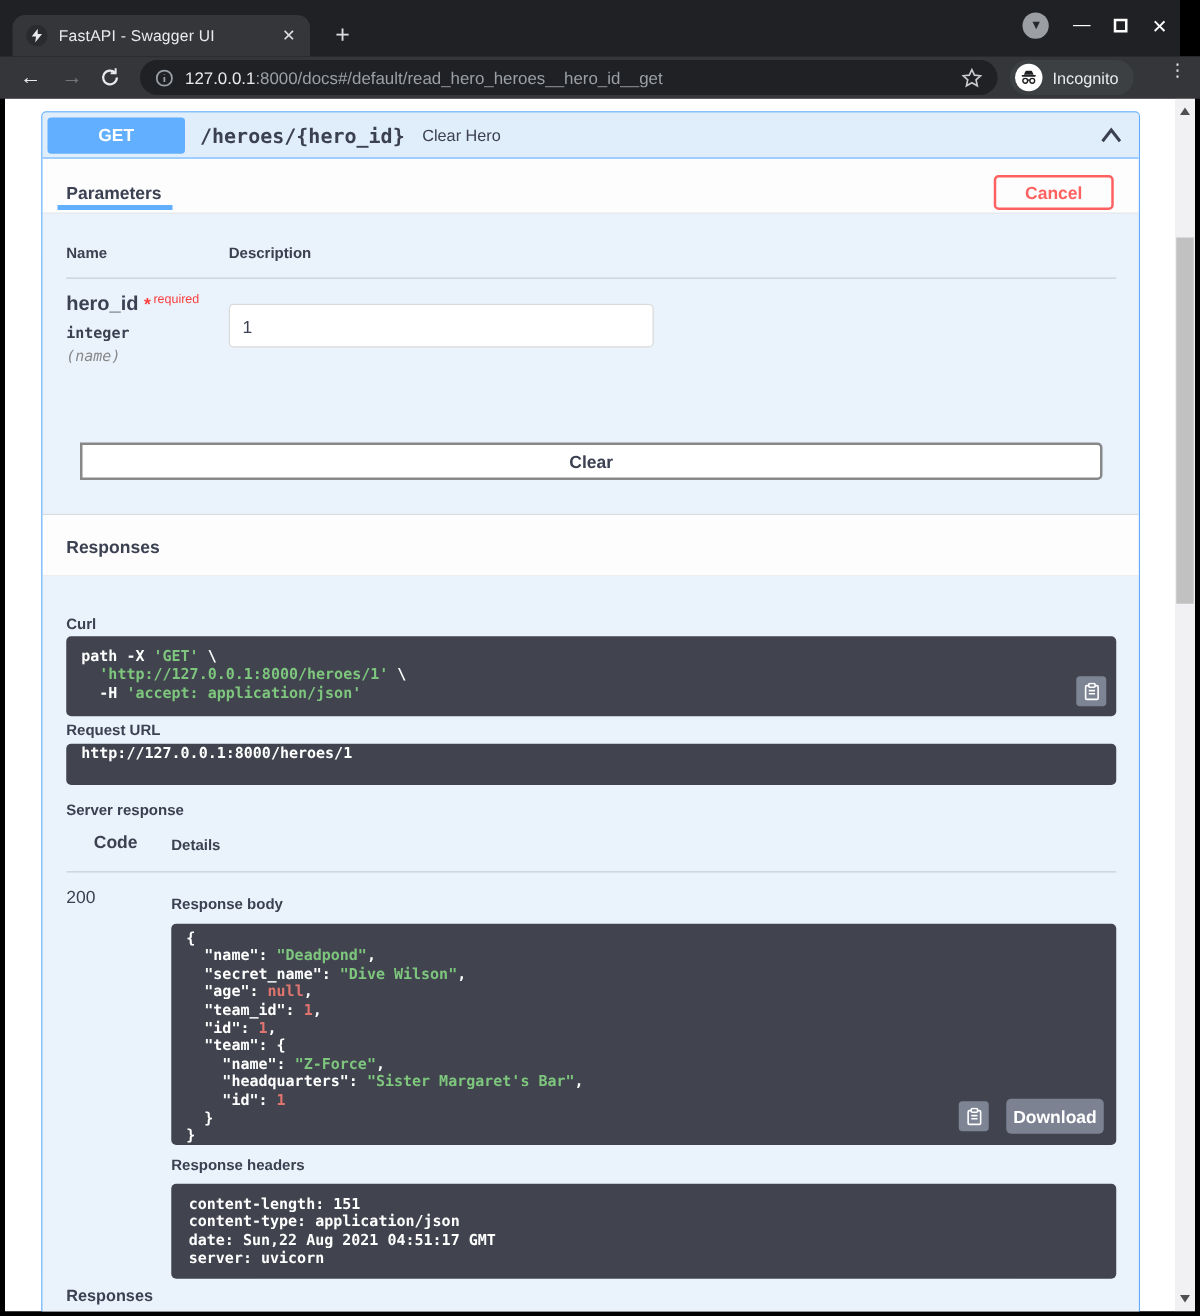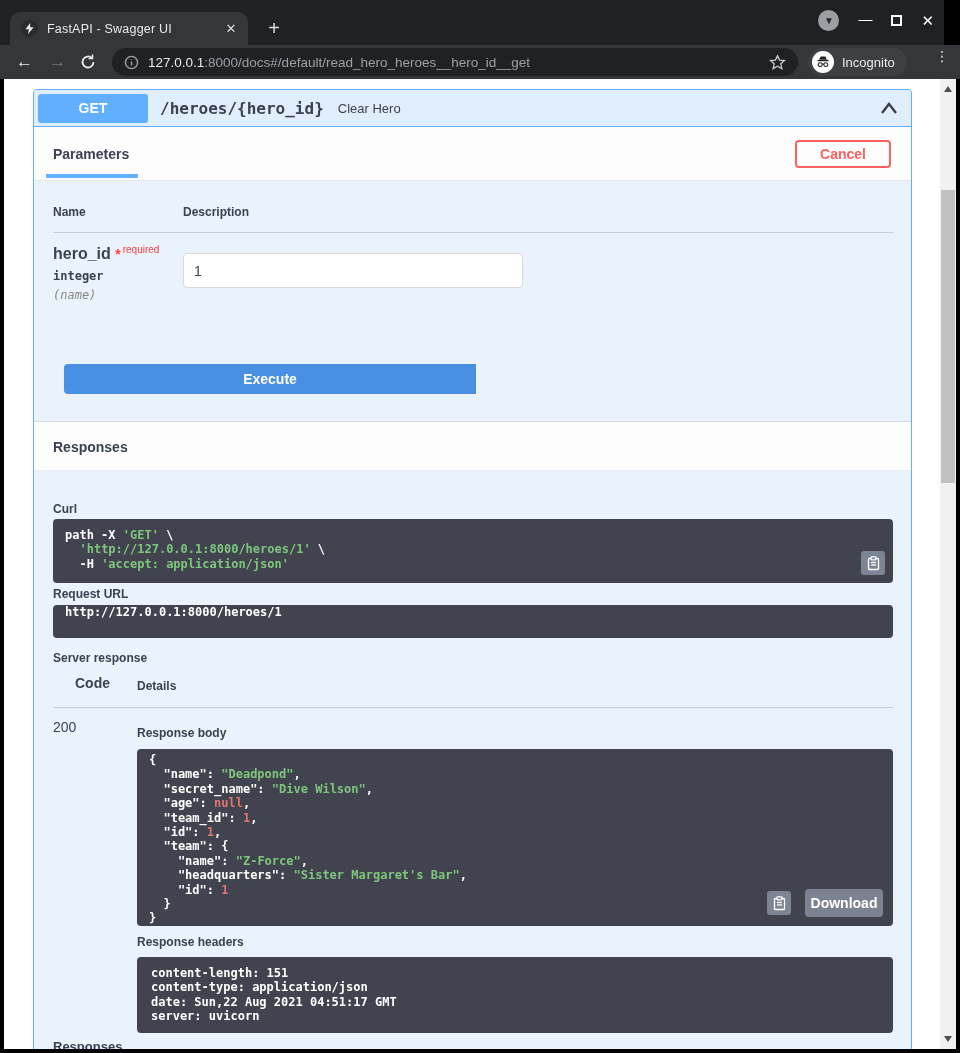--- a/index.html
+++ b/index.html
@@ -53,21 +53,21 @@
   .op-header { height:37px; background:#e0edfb; border-bottom:1px solid #61affe;
                display:flex; align-items:center; padding:0 12px 0 4px; }
   .method-badge { width:110px; height:29px; background:#61affe; border-radius:3px; color:#fff;
                   font-weight:bold; font-size:14px; display:flex; align-items:center;
                   justify-content:center; }
   .op-path { font-family:"DejaVu Sans Mono", monospace; font-weight:bold; font-size:16px;
              color:#3b4151; margin-left:12px; }
   .op-summary { font-size:13px; color:#3b4151; margin-left:14px; flex:1; }
 
   .sec-header { background:#fdfdfe; position:relative; }
-  .params-header { height:54px; border-bottom:1px solid rgba(59,65,81,.12); }
+  .params-header { height:44px; border-bottom:1px solid rgba(59,65,81,.12); }
   .params-title { position:absolute; left:19px; top:19px; font-size:14px; font-weight:bold; }
   .tab-underline { position:absolute; left:12px; bottom:2px; width:92px; height:4px; background:#61affe; }
   .cancel-btn { position:absolute; right:20px; top:13px; width:96px; height:28px; background:transparent;
                 border:2px solid #ff6060; border-radius:4px; color:#ff6060; font-weight:bold;
                 font-size:14px; font-family:"Liberation Sans",sans-serif; }
 
   .params-body { position:relative; height:240px; background:#eaf3fc; }
   .col-head { position:absolute; top:24px; font-size:12px; font-weight:bold; color:#3b4151; }
   .hr { position:absolute; left:19px; right:18px; height:1px; background:rgba(59,65,81,.2); }
   .param-name { position:absolute; left:19px; top:63px; }
@@ -213,21 +213,21 @@
         <div>
           <span class="pn-main">hero_id</span>
           <span class="pn-star">*</span><span class="pn-req">required</span>
         </div>
         <div class="pn-type">integer</div>
         <div class="pn-loc">(name)</div>
       </div>
       <input class="param-input" type="text" value="1" style="">
 
       <div class="exec-row">
-        <button class="execute-btn">Execute</button>
+        <button class="clear-btn">Clear</button>
       </div>
     </div>
 
     <div class="sec-header responses-header">
       <div class="responses-title">Responses</div>
     </div>
 
     <div class="responses-body">
       <div class="mini-label" style="left:19px; top:31px;">Curl</div>
       <div class="codeblock curl-block">

